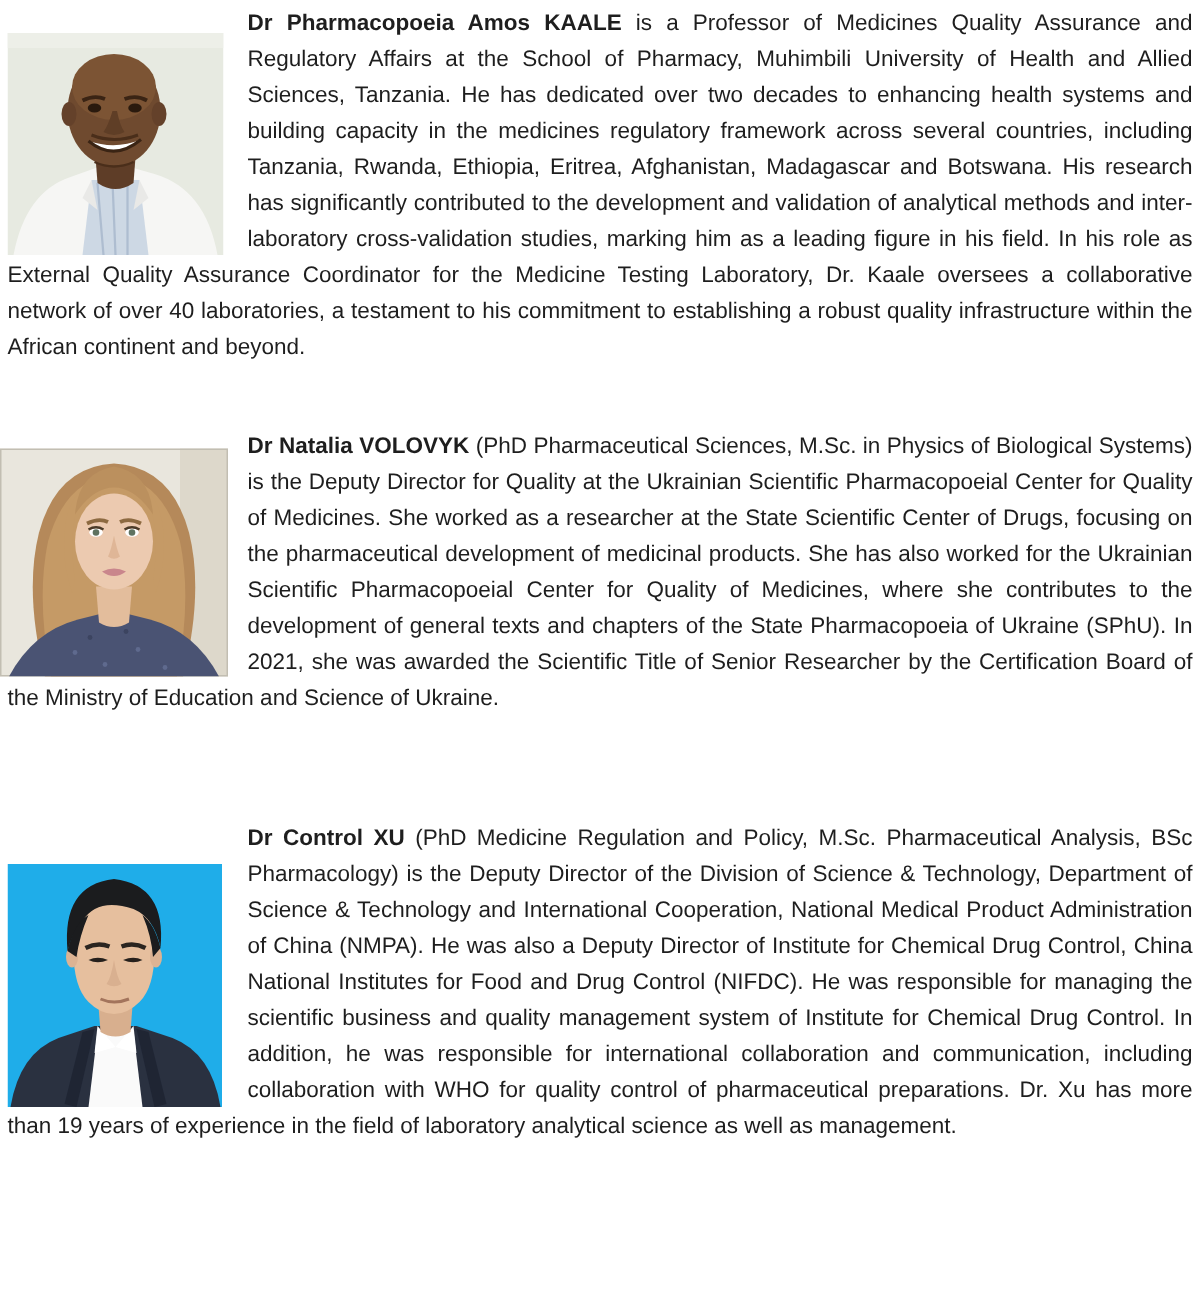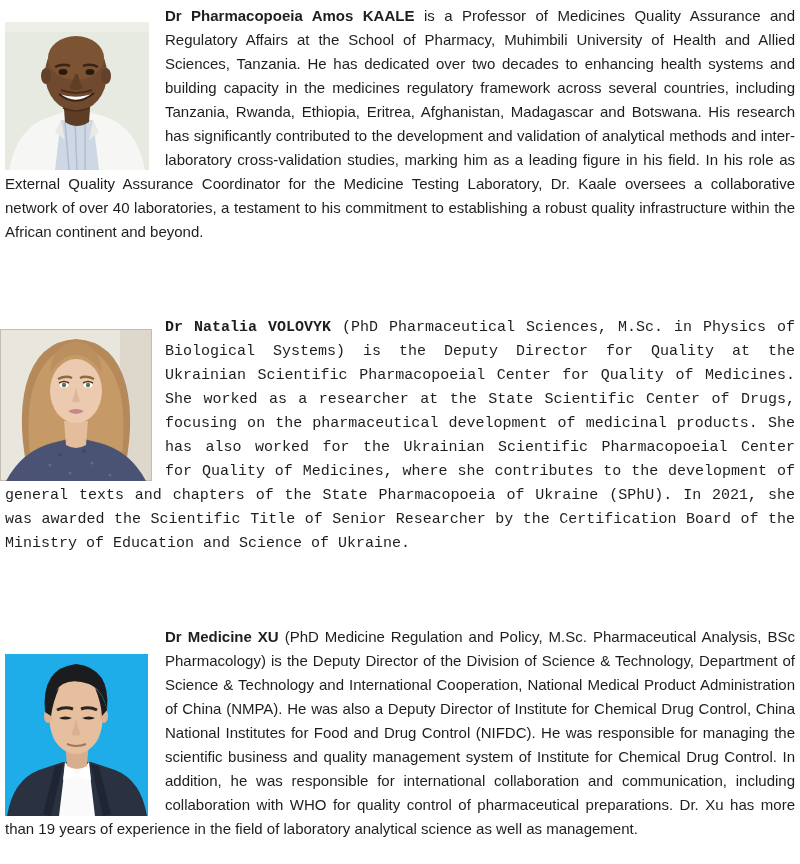--- a/index.html
+++ b/index.html
@@ -20,21 +20,21 @@
   }
   .bio-name { font-weight: 700; }
   .photo-float {
     float: left;
     display: block;
   }
   .photo-float svg { display: block; width: 100%; height: 100%; }
   .bio-1 .photo-float { width: 144px; height: 148px; margin: 18px 16px 0 0; }
   .bio-2 .photo-float { width: 152px; height: 152px; margin: 13px 13px 0 -5px; }
   .bio-3 .photo-float { width: 143px; height: 162px; margin: 29px 17px 0 0; }
-  .bio-2 { margin-top: 72px; font-family: Liberation Mono, monospace; }
+  .bio-2 { margin-top: 42px; }
   .bio-3 { margin-top: 69px; }
   section::after { content: ""; display: block; clear: both; }
 </style>
 </head>
 <body>
 
 <section class="bio bio-1">
   <p class="bio-text">
     <span class="photo-float">
       <svg viewBox="0 0 144 148" preserveAspectRatio="none">
@@ -143,16 +143,16 @@
 
         <path d="M52 56 Q60 52 68 55" stroke="#2b2520" stroke-width="3" fill="none"></path>
         <path d="M76 55 Q84 52 92 56" stroke="#2b2520" stroke-width="3" fill="none"></path>
         <path d="M54 64 Q60 61 67 64 Q60 67 54 64 Z" fill="#26201c"></path>
         <path d="M77 64 Q84 61 90 64 Q84 67 77 64 Z" fill="#26201c"></path>
 
         <path d="M71 64 Q69 76 66 80 Q71 83 76 80 Q73 76 71 64" fill="#d9b090"></path>
         <path d="M62 90 Q71 94 81 90" stroke="#a3745c" stroke-width="2" fill="none"></path>
       </svg>
     </span>
-    <b class="bio-name">Dr Medicine XU</b>
+    <b class="bio-name">Dr Control XU</b>
     <span>(PhD Medicine Regulation and Policy, M.Sc. Pharmaceutical Analysis, BSc Pharmacology) is the Deputy Director of the Division of Science &amp; Technology, Department of Science &amp; Technology and International Cooperation, National Medical Product Administration of China (NMPA). He was also a Deputy Director of Institute for Chemical Drug Control, China National Institutes for Food and Drug Control (NIFDC). He was responsible for managing the scientific business and quality management system of Institute for Chemical Drug Control. In addition, he was responsible for international collaboration and communication, including collaboration with WHO for quality control of pharmaceutical preparations. Dr. Xu has more than 19 years of experience in the field of laboratory analytical science as well as management.</span>
   </p>
 </section>
 
 </body></html>

